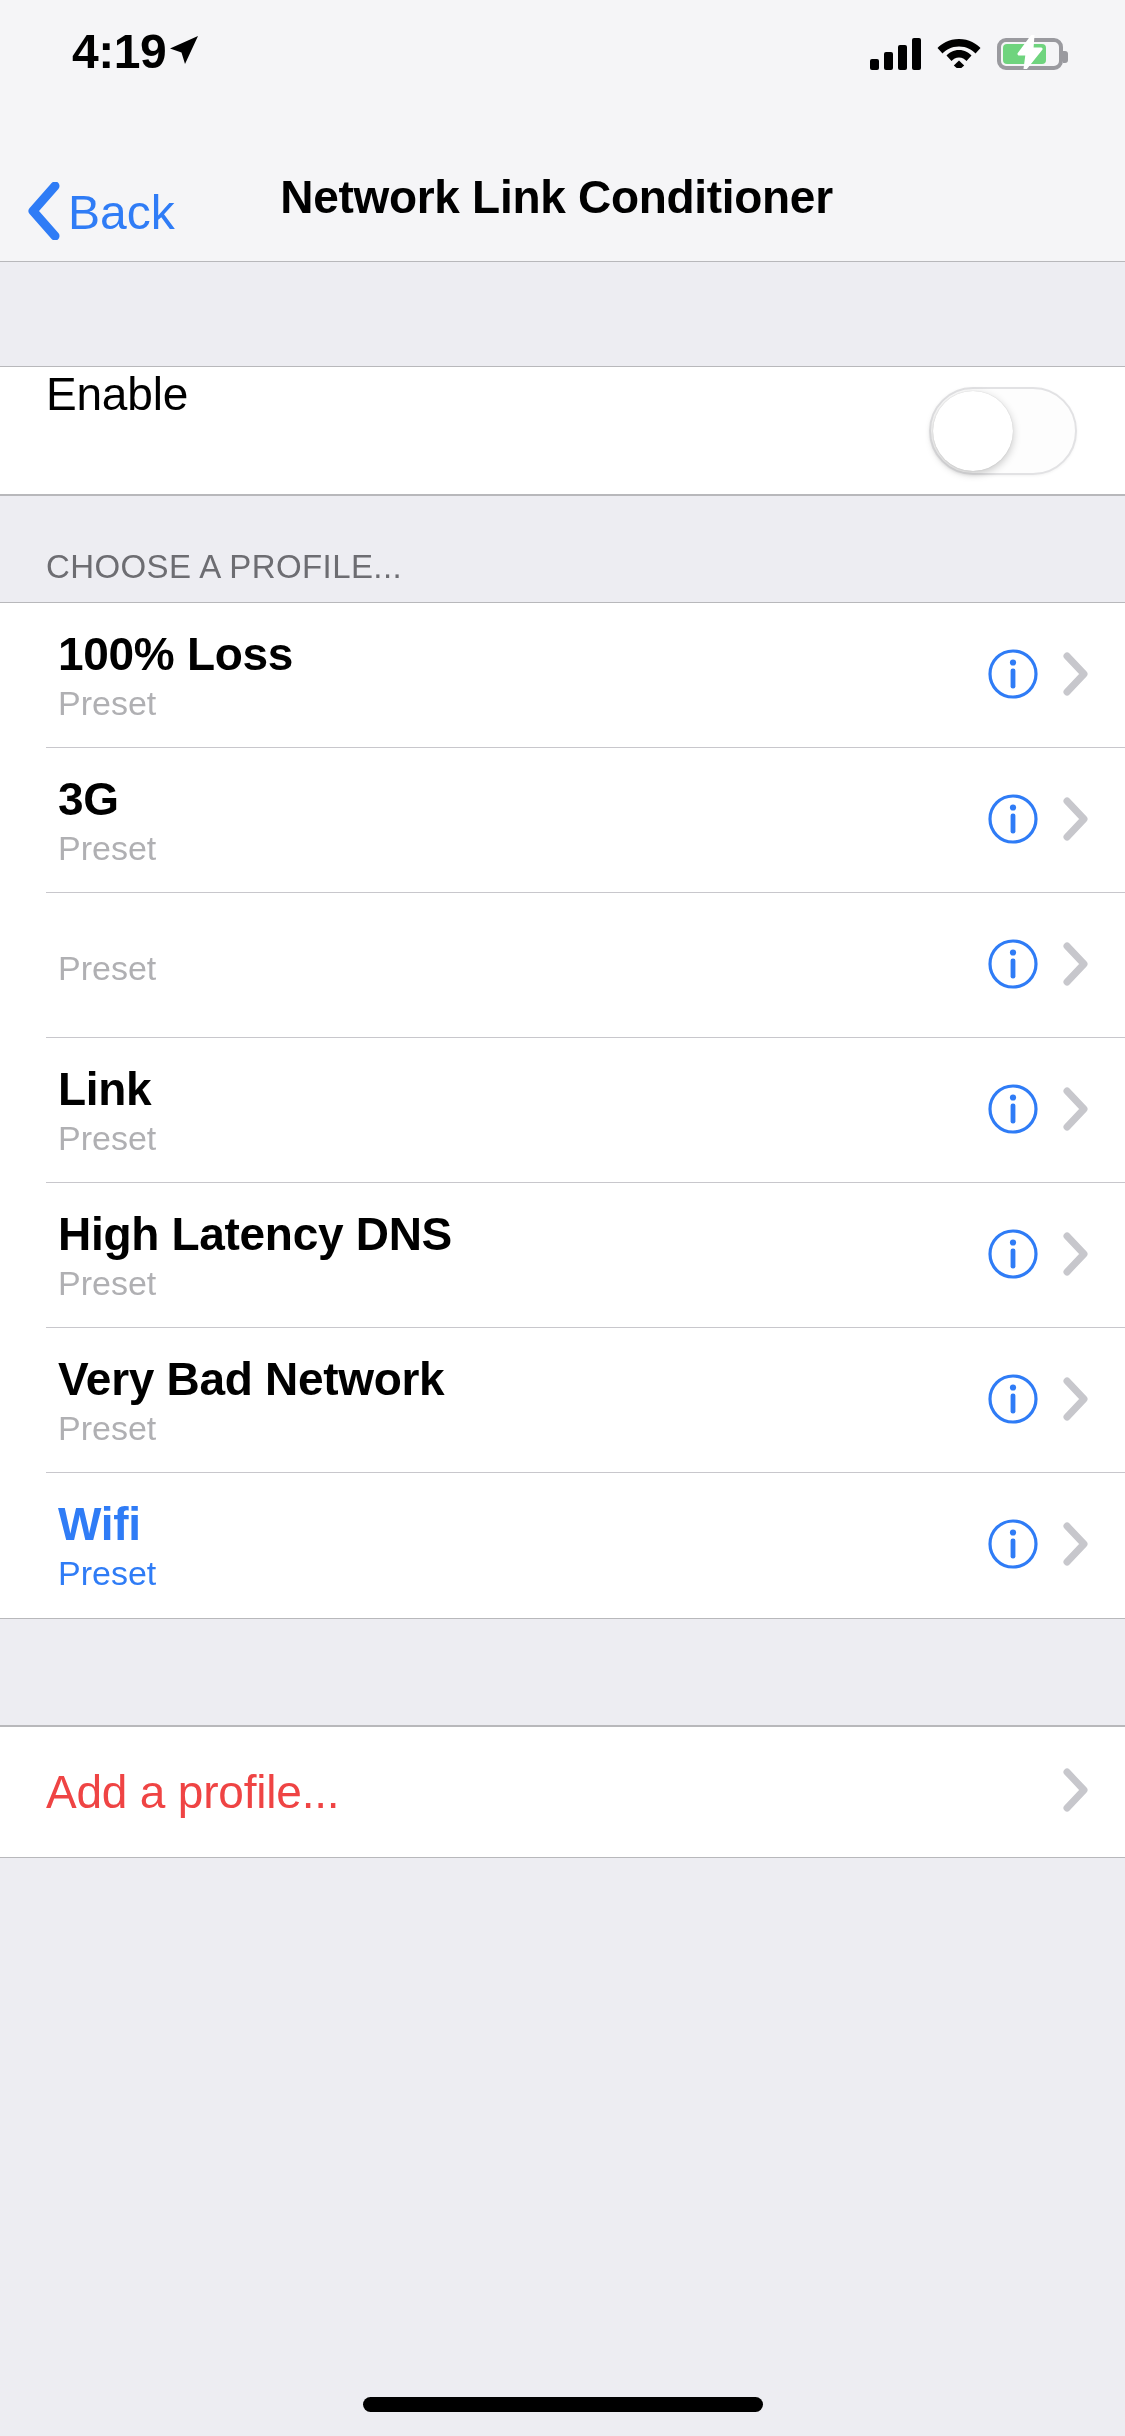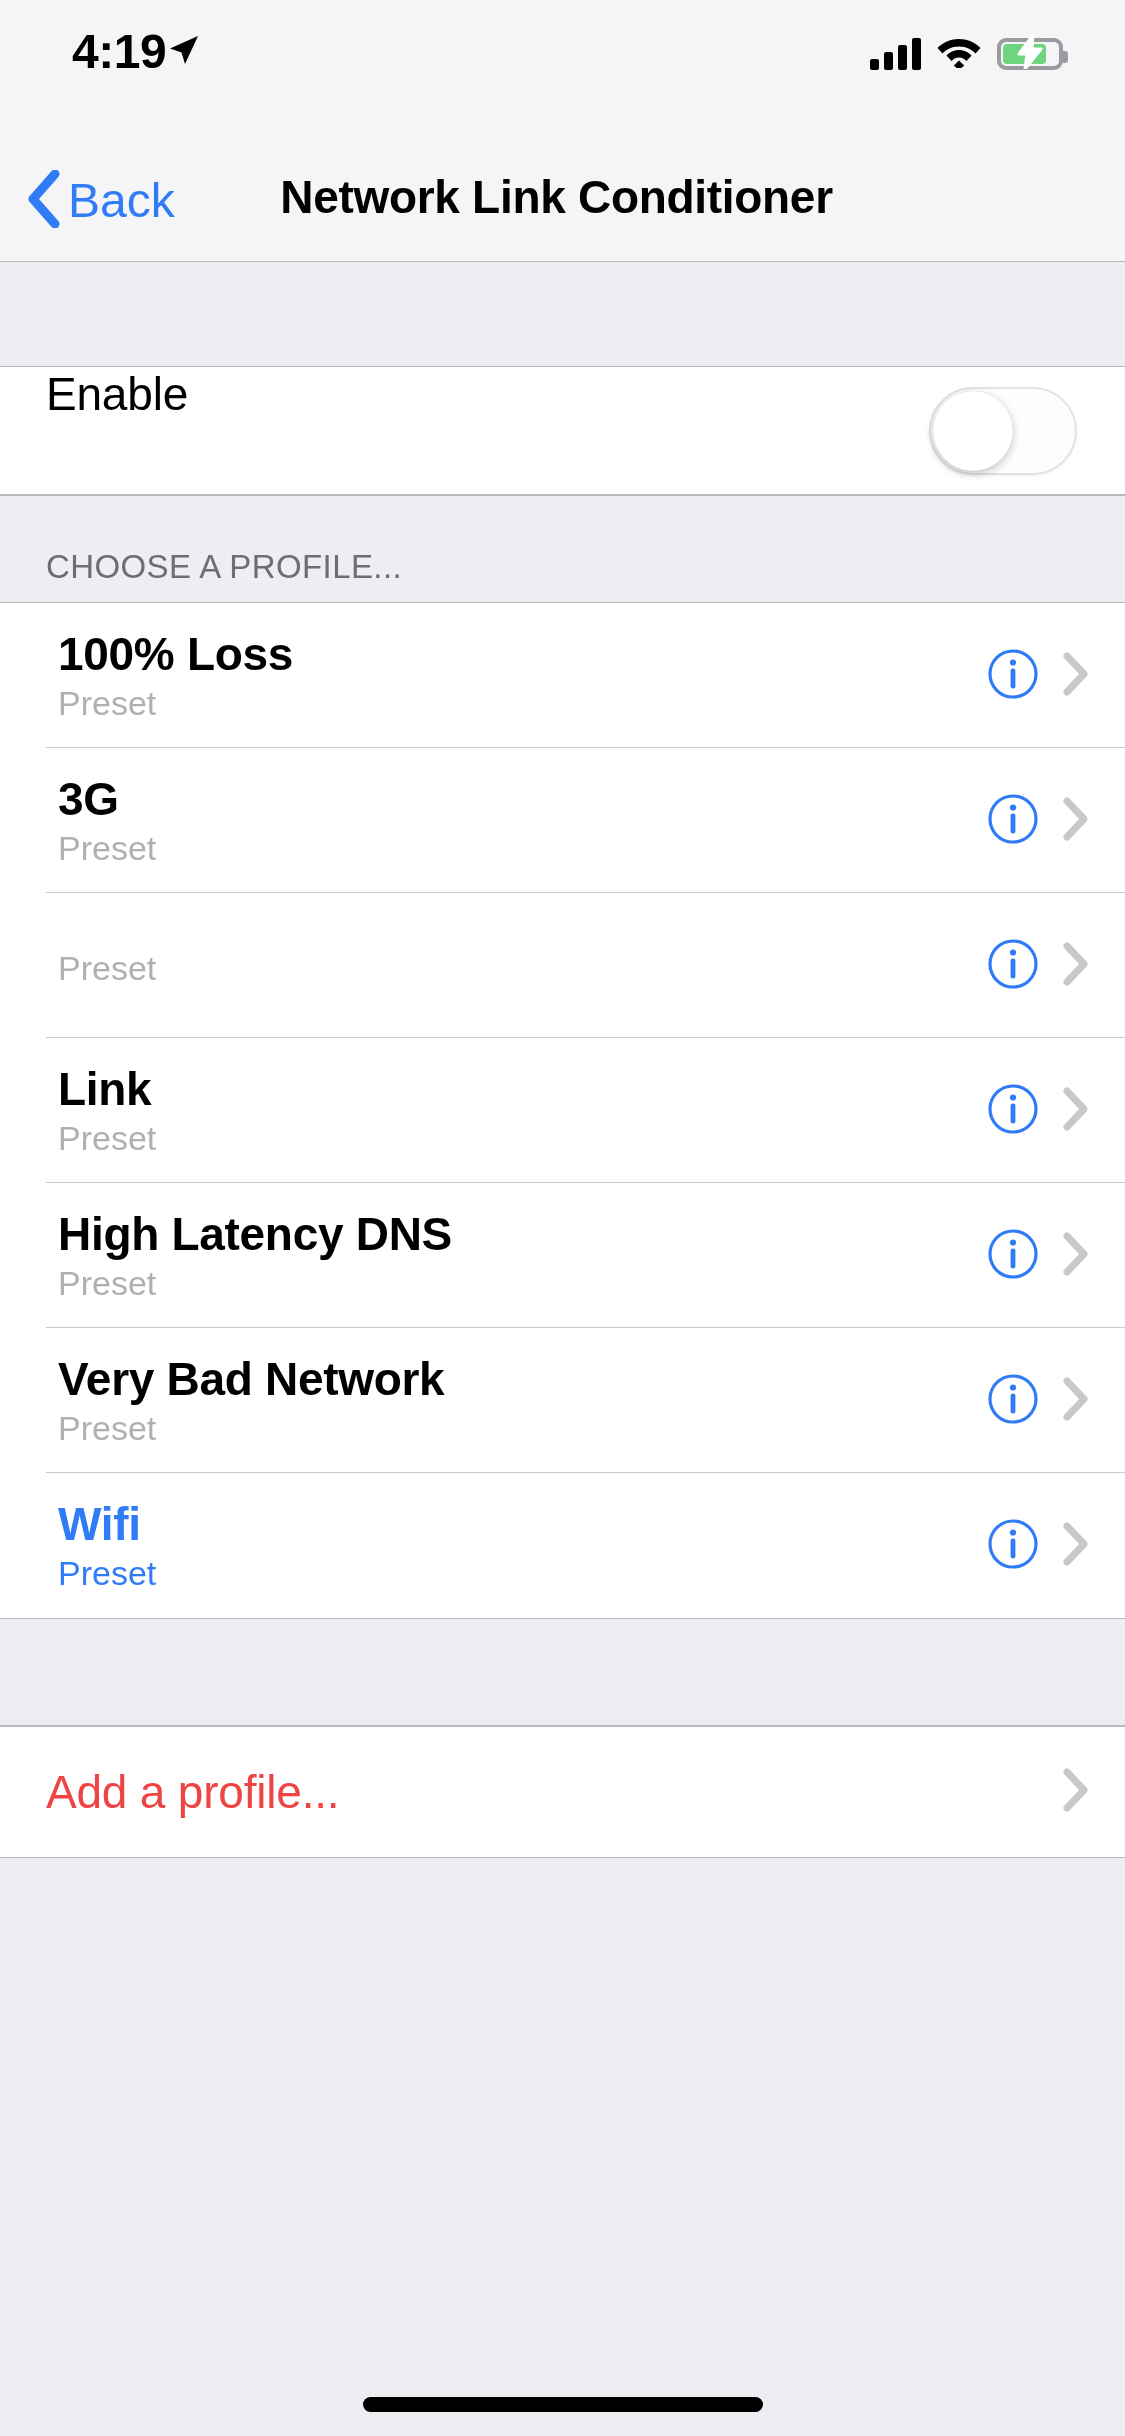--- a/index.html
+++ b/index.html
@@ -106,21 +106,21 @@
     top: 132px; left: 0;
     width: 1125px;
     height: 130px;
     background: #f5f5f7;
     border-bottom: 1px solid #b8b8bb;
     box-sizing: border-box;
   }
   .back-button {
     position: absolute;
     left: 26px;
-    top: 4px;
+    top: 16px;
     height: 129px;
     display: flex;
     align-items: center;
     gap: 8px;
     cursor: pointer;
   }
   .back-label {
     font-size: 48px;
     color: #2f7cf6;
     line-height: 1;

